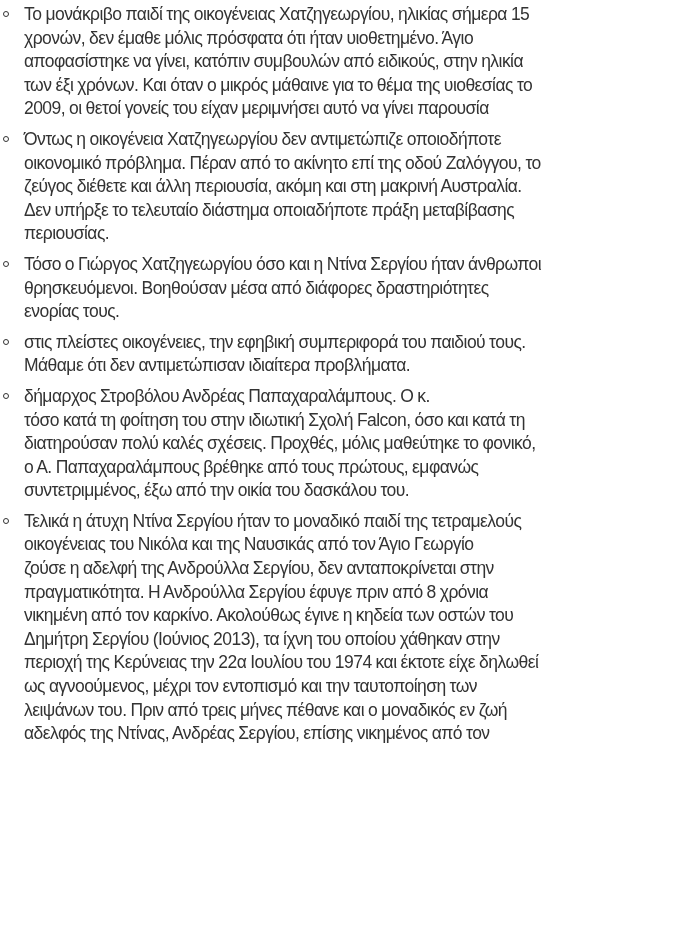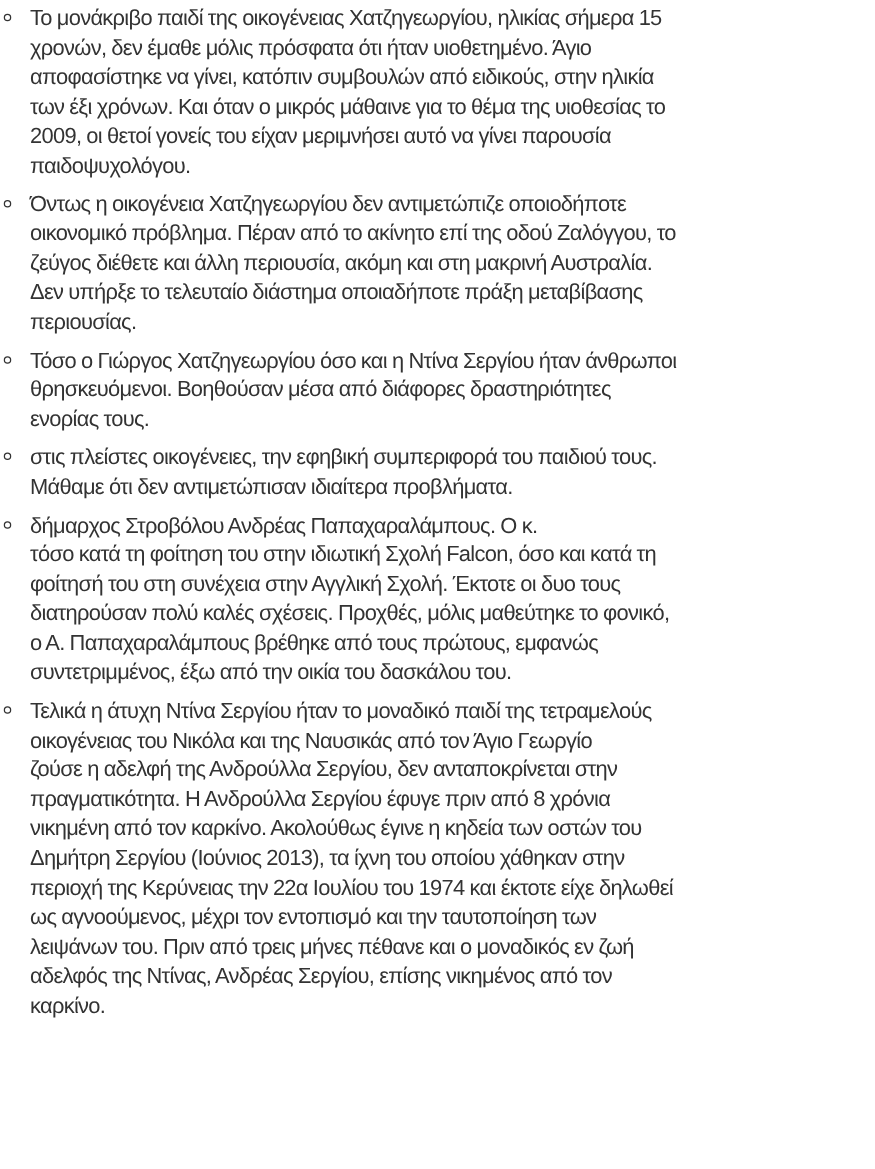--- a/index.html
+++ b/index.html
@@ -56,21 +56,20 @@
 
 <ul class="article">
   <li class="bullet-item">
     <span class="bullet-icon"></span>
     <span class="bullet-text">
       <span class="line">Το μονάκριβο παιδί της οικογένειας Χατζηγεωργίου, ηλικίας σήμερα 15</span>
       <span class="line">χρονών, δεν έμαθε μόλις πρόσφατα ότι ήταν υιοθετημένο. Άγιο</span>
       <span class="line">αποφασίστηκε να γίνει, κατόπιν συμβουλών από ειδικούς, στην ηλικία</span>
       <span class="line">των έξι χρόνων. Και όταν ο μικρός μάθαινε για το θέμα της υιοθεσίας το</span>
       <span class="line">2009, οι θετοί γονείς του είχαν μεριμνήσει αυτό να γίνει παρουσία</span>
-      <span class="line">παιδοψυχολόγου.</span>
     </span>
   </li>
   <li class="bullet-item">
     <span class="bullet-icon"></span>
     <span class="bullet-text">
       <span class="line">Όντως η οικογένεια Χατζηγεωργίου δεν αντιμετώπιζε οποιοδήποτε</span>
       <span class="line">οικονομικό πρόβλημα. Πέραν από το ακίνητο επί της οδού Ζαλόγγου, το</span>
       <span class="line">ζεύγος διέθετε και άλλη περιουσία, ακόμη και στη μακρινή Αυστραλία.</span>
       <span class="line">Δεν υπήρξε το τελευταίο διάστημα οποιαδήποτε πράξη μεταβίβασης</span>
       <span class="line">περιουσίας.</span>
@@ -89,35 +88,33 @@
     <span class="bullet-text">
       <span class="line">στις πλείστες οικογένειες, την εφηβική συμπεριφορά του παιδιού τους.</span>
       <span class="line">Μάθαμε ότι δεν αντιμετώπισαν ιδιαίτερα προβλήματα.</span>
     </span>
   </li>
   <li class="bullet-item">
     <span class="bullet-icon"></span>
     <span class="bullet-text">
       <span class="line">δήμαρχος Στροβόλου Ανδρέας Παπαχαραλάμπους. Ο κ.</span>
       <span class="line">τόσο κατά τη φοίτηση του στην ιδιωτική Σχολή Falcon, όσο και κατά τη</span>
-      <span class="line">φοίτησή του στη συνέχεια στην Αγγλική Σχολή. Έκτοτε οι δυο τους</span>
       <span class="line">διατηρούσαν πολύ καλές σχέσεις. Προχθές, μόλις μαθεύτηκε το φονικό,</span>
       <span class="line">ο Α. Παπαχαραλάμπους βρέθηκε από τους πρώτους, εμφανώς</span>
       <span class="line">συντετριμμένος, έξω από την οικία του δασκάλου του.</span>
     </span>
   </li>
   <li class="bullet-item">
     <span class="bullet-icon"></span>
     <span class="bullet-text">
       <span class="line">Τελικά η άτυχη Ντίνα Σεργίου ήταν το μοναδικό παιδί της τετραμελούς</span>
       <span class="line">οικογένειας του Νικόλα και της Ναυσικάς από τον Άγιο Γεωργίο</span>
       <span class="line">ζούσε η αδελφή της Ανδρούλλα Σεργίου, δεν ανταποκρίνεται στην</span>
       <span class="line">πραγματικότητα. Η Ανδρούλλα Σεργίου έφυγε πριν από 8 χρόνια</span>
       <span class="line">νικημένη από τον καρκίνο. Ακολούθως έγινε η κηδεία των οστών του</span>
       <span class="line">Δημήτρη Σεργίου (Ιούνιος 2013), τα ίχνη του οποίου χάθηκαν στην</span>
       <span class="line">περιοχή της Κερύνειας την 22α Ιουλίου του 1974 και έκτοτε είχε δηλωθεί</span>
       <span class="line">ως αγνοούμενος, μέχρι τον εντοπισμό και την ταυτοποίηση των</span>
       <span class="line">λειψάνων του. Πριν από τρεις μήνες πέθανε και ο μοναδικός εν ζωή</span>
       <span class="line">αδελφός της Ντίνας, Ανδρέας Σεργίου, επίσης νικημένος από τον</span>
-      <span class="line">καρκίνο.</span>
     </span>
   </li>
 </ul>
 
 </body></html>

